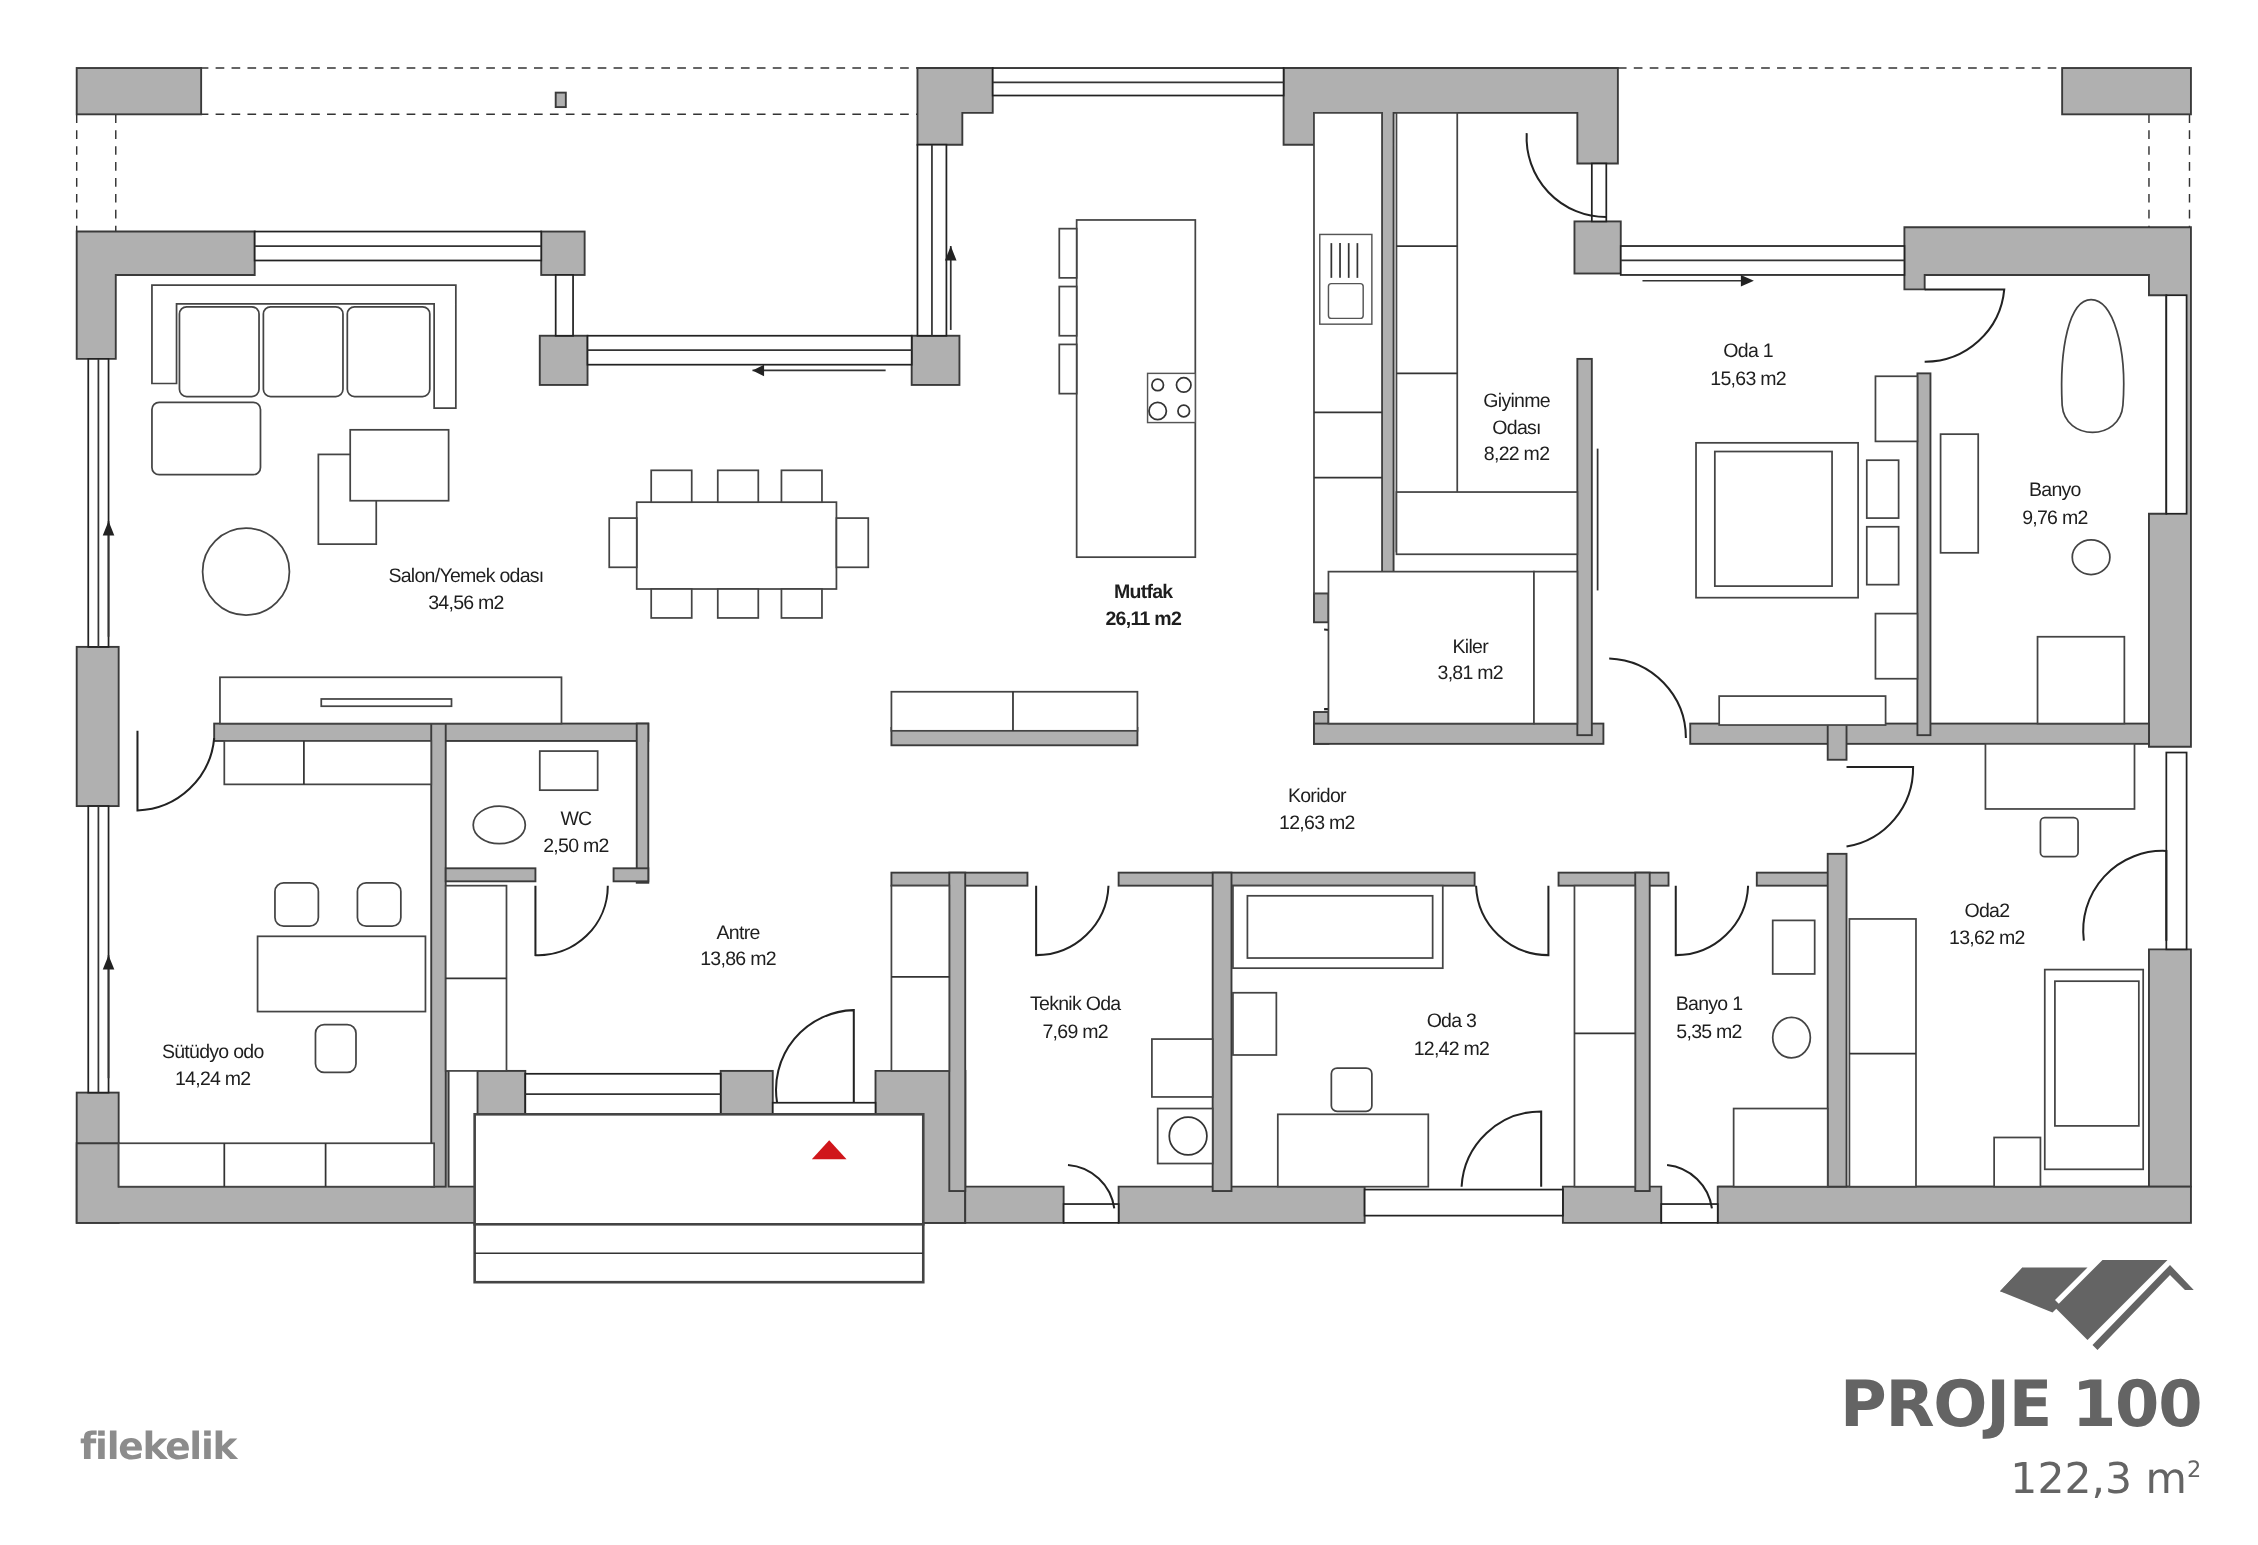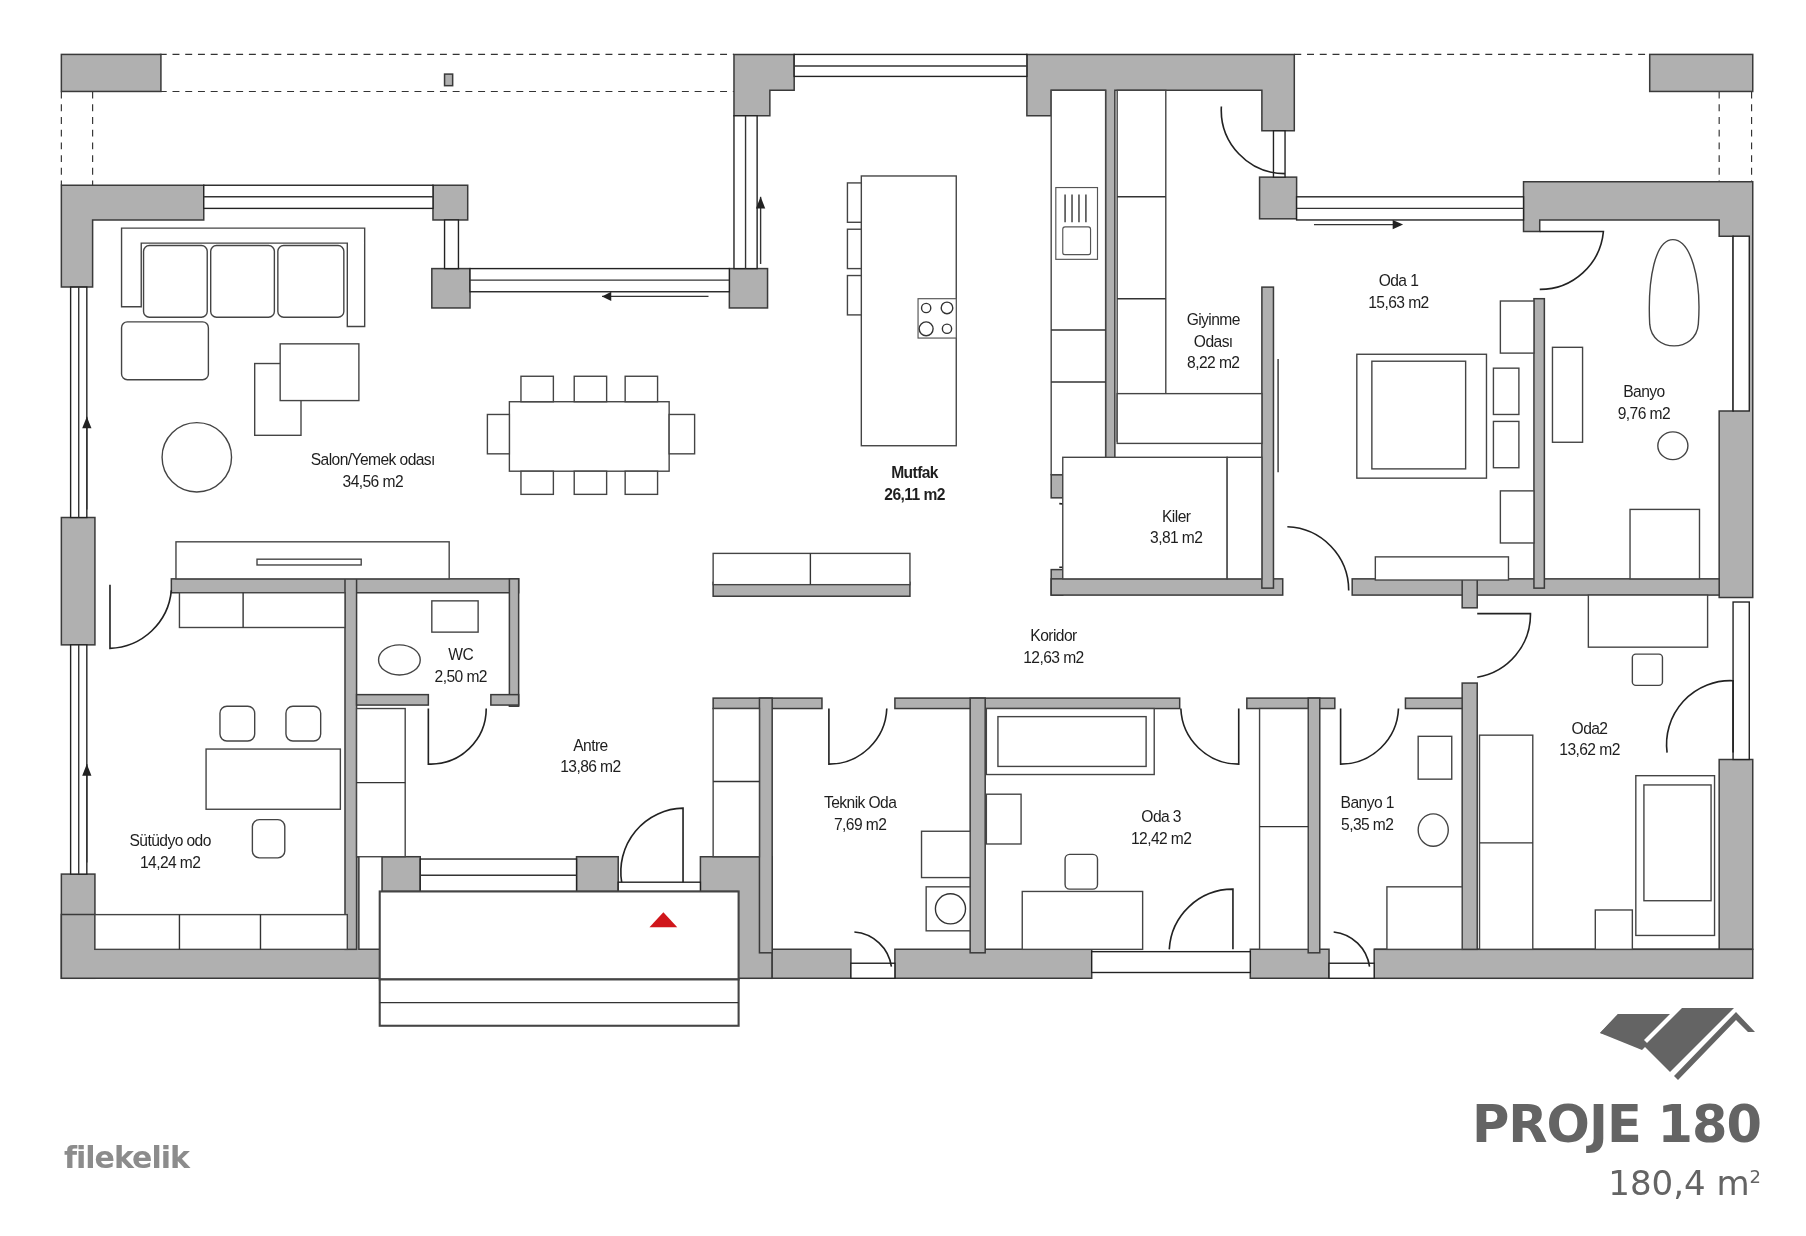--- a/index.html
+++ b/index.html
@@ -335,15 +335,15 @@
   </g>
 </svg>
 
 <svg class="logo" viewBox="0 0 160 85" xmlns="http://www.w3.org/2000/svg">
   <path d="M0 33 L18 14 L70 14 L40 44 Z" fill="#646464" transform="translate(0,0)"></path>
   <path d="M0 33 L18 14 L48 44 L42 50 Z" fill="#646464"></path>
   <path d="M44 46 L82 8 L134 8 L70 72 Z" fill="#646464"></path>
   <path d="M74 76 L136 12 L155 32 L148 32 L136 20 L78 80 Z" fill="#646464"></path>
 </svg>
 
-<div class="title">PROJE 180</div>
-<div class="subtitle"><span>180,4 m</span><sup>2</sup></div>
+<div class="title">PROJE 100</div>
+<div class="subtitle"><span>122,3 m</span><sup>2</sup></div>
 <div class="brand">filekelik</div>
 
 </body></html>

